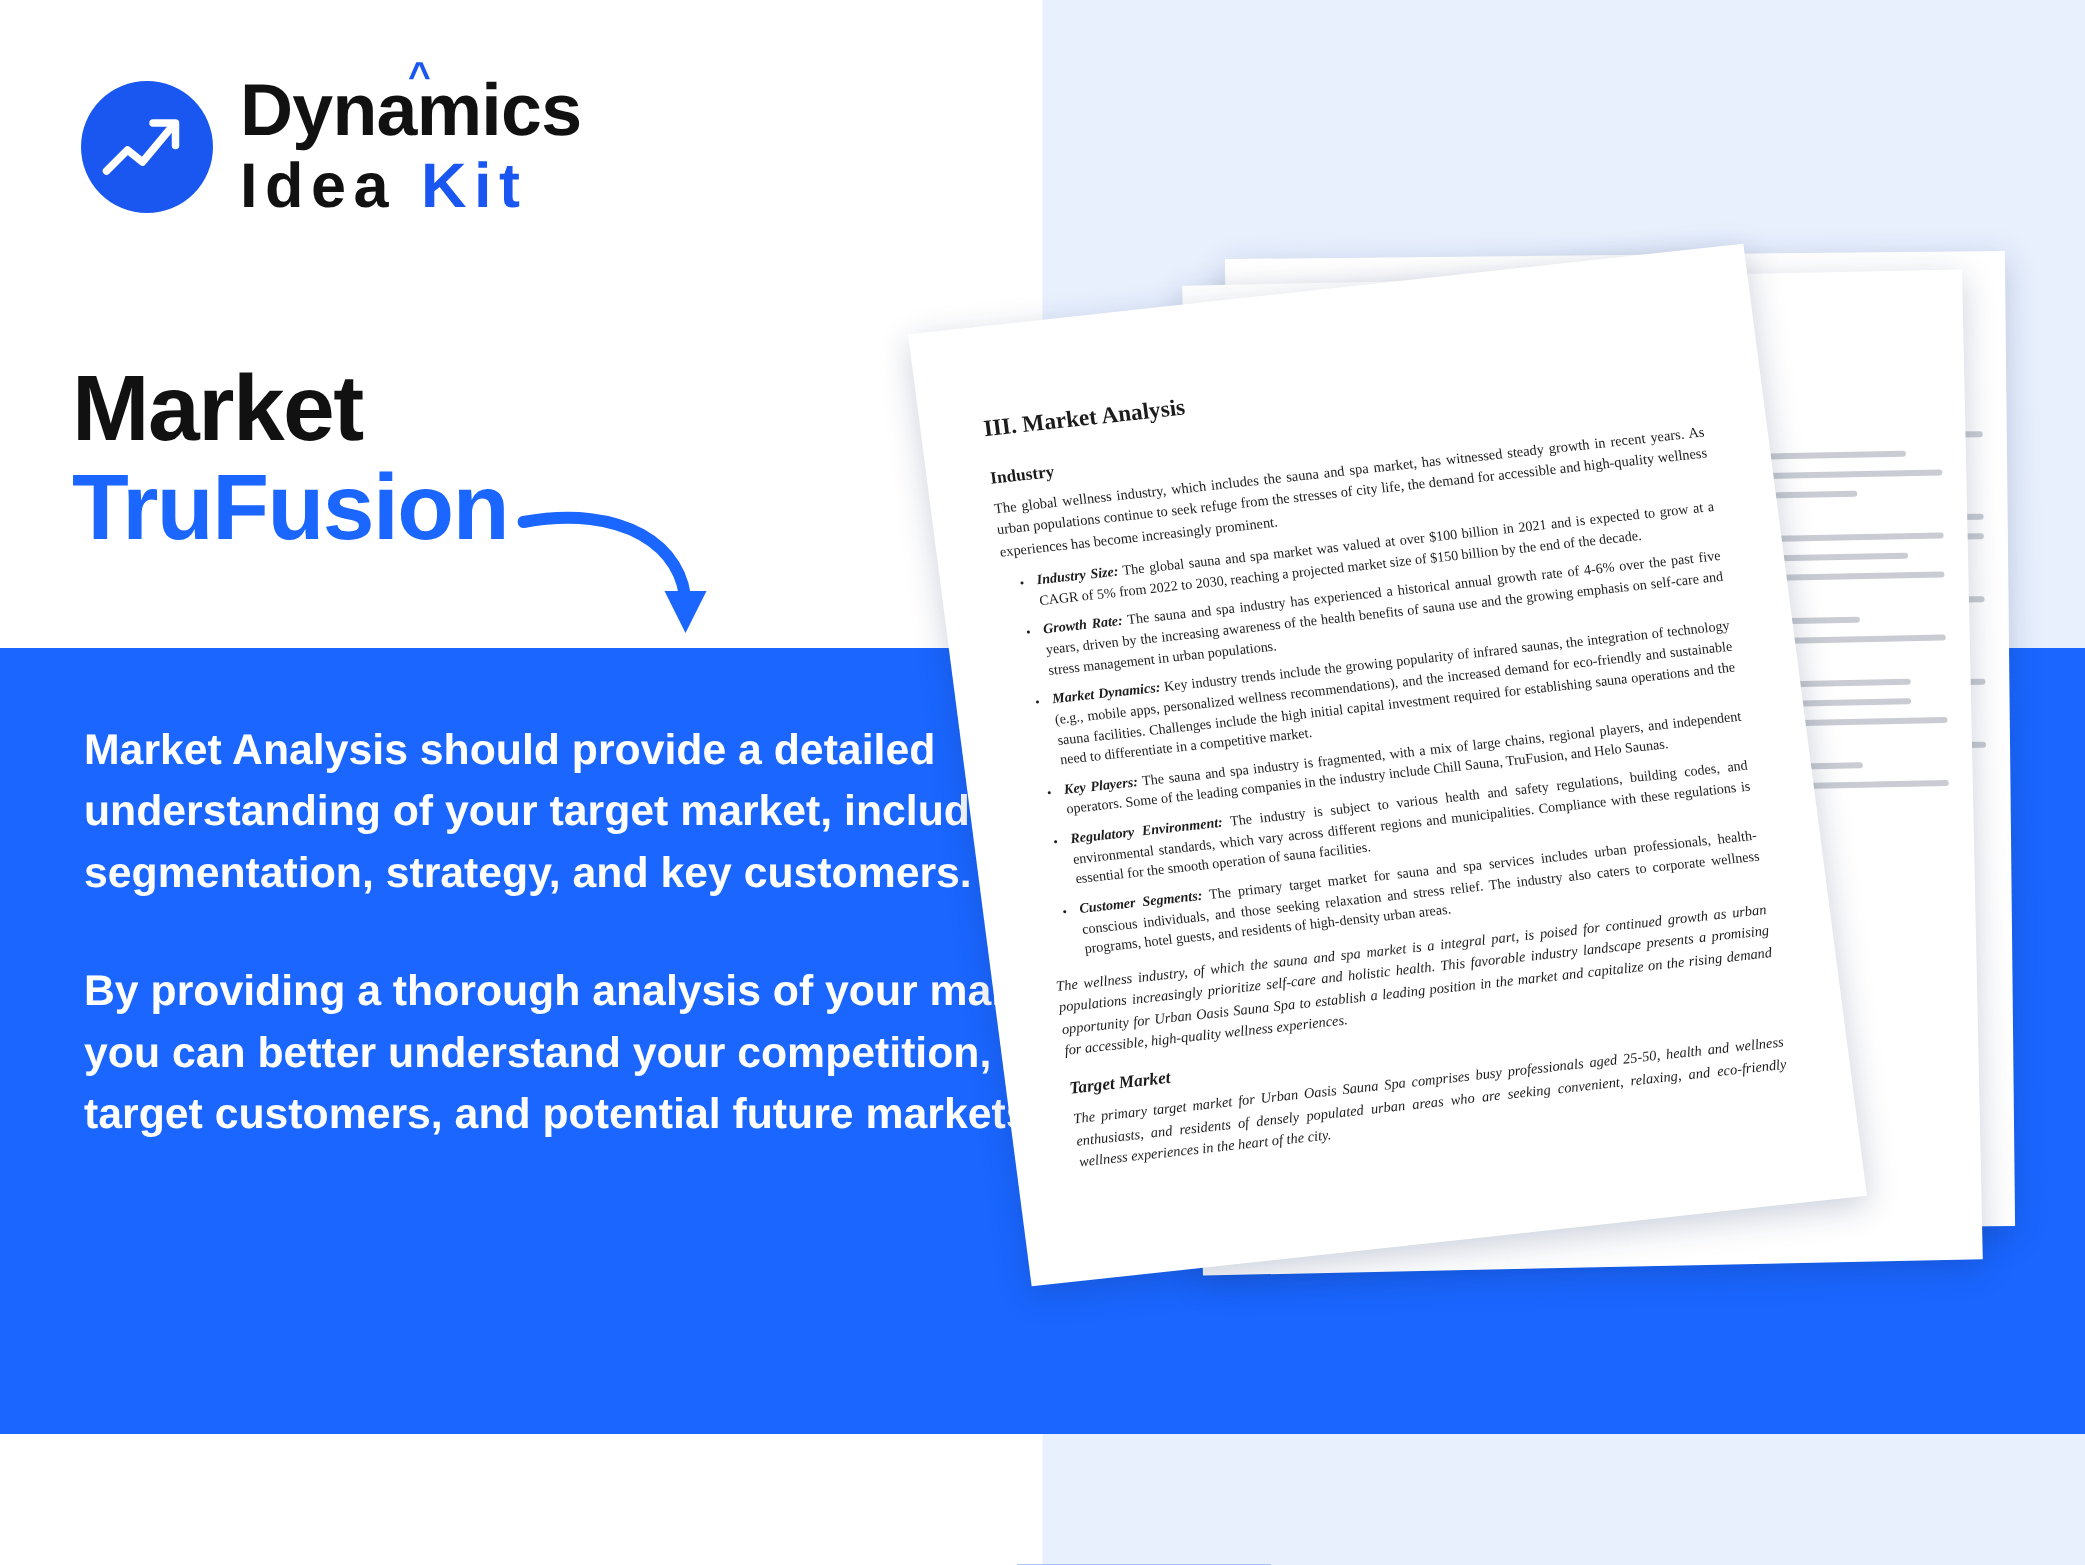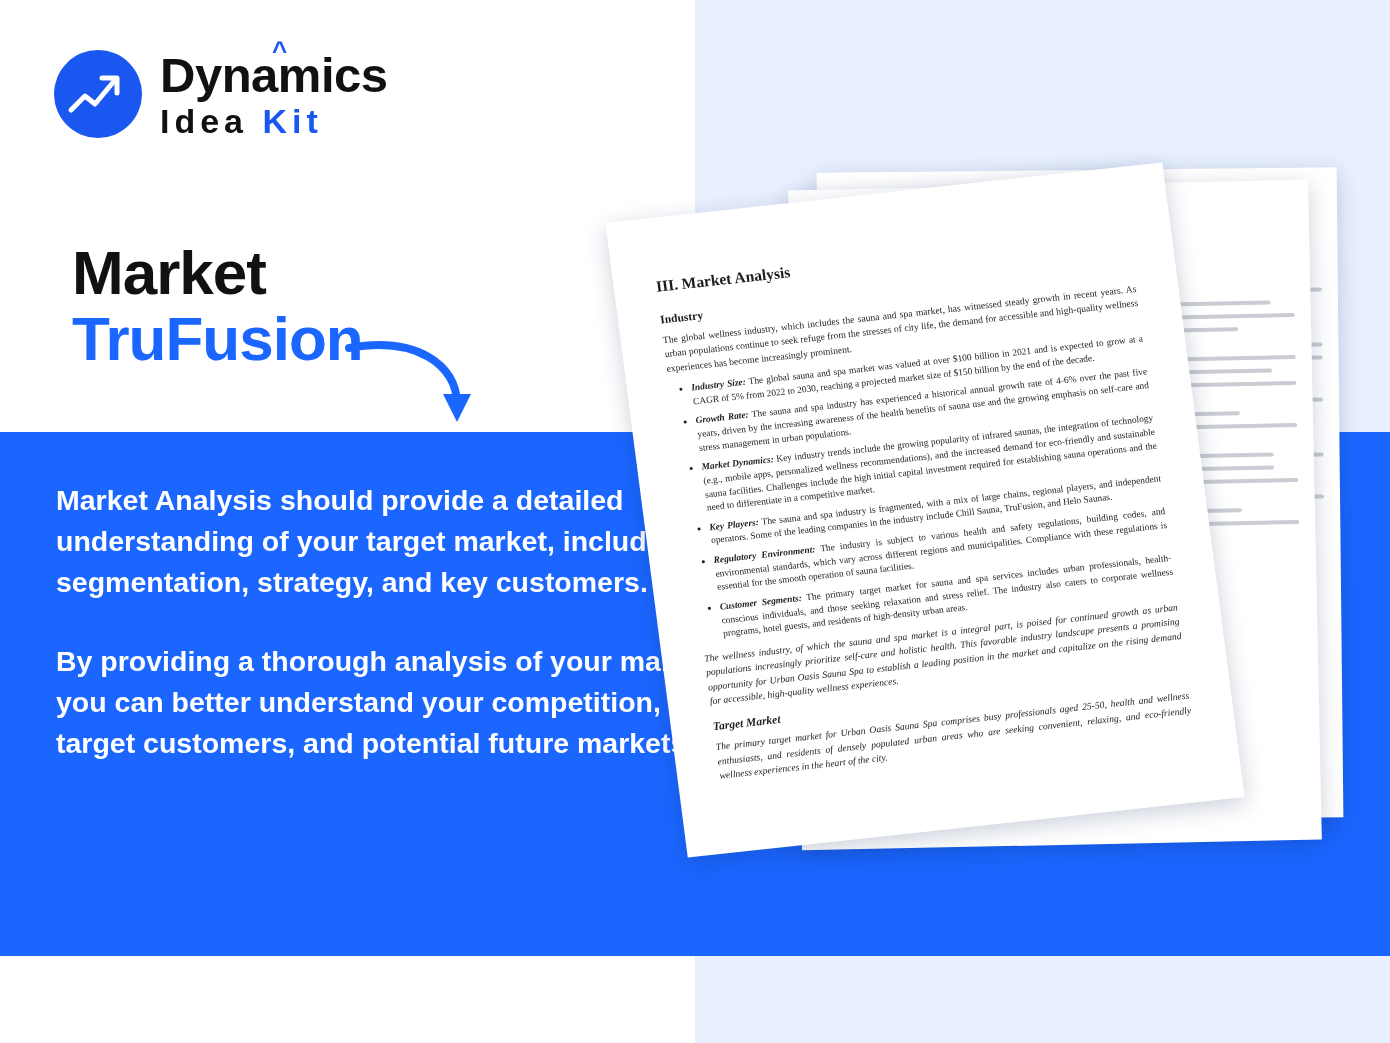--- a/index.html
+++ b/index.html
@@ -44,28 +44,28 @@
   .logo-text { line-height: 1; }
   .logo-line1 {
     font-size: 49px; font-weight: bold; color: #111111;
     letter-spacing: -0.5px; position: relative;
   }
   .logo-line1 .caret {
     position: absolute; left: 112px; top: -13px;
     font-size: 26px; color: #1a56f0; font-weight: bold;
   }
   .logo-line2 {
-    font-size: 34px; font-weight: bold; color: #111111;
+    font-size: 42px; font-weight: bold; color: #111111;
     letter-spacing: 5px; margin-top: 4px;
   }
   .logo-line2 .kit { color: #1a56f0; }
 
   
   .headline {
-    position: absolute; left: 72px; top: 240px;
+    position: absolute; left: 48px; top: 240px;
     font-size: 62px; font-weight: bold; line-height: 1.07;
     color: #111111; letter-spacing: -1px;
   }
   .headline .l2 { color: #1a66ff; display: block; }
 
   
   .arrow-svg { position: absolute; left: 345px; top: 330px; }
 
   
   .body-copy {

